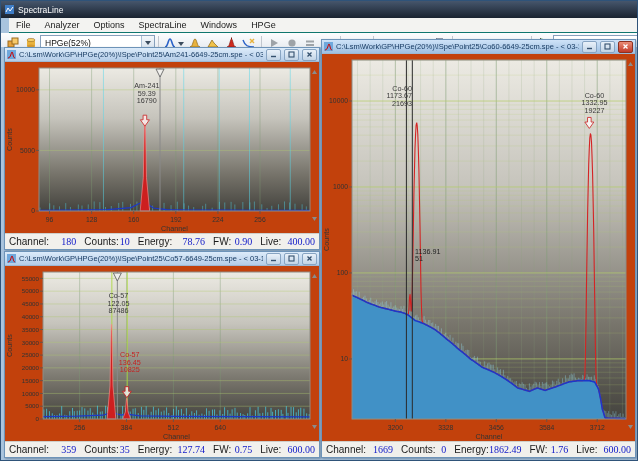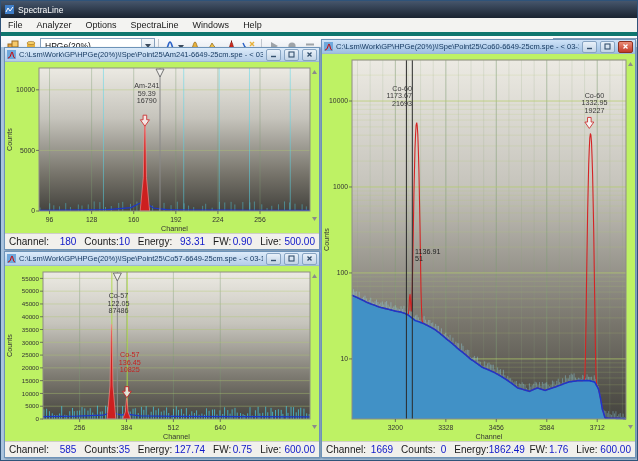--- a/index.html
+++ b/index.html
@@ -2,22 +2,22 @@
 <html><head>
 <meta charset="utf-8">
 <style>
   html,body{margin:0;padding:0;background:#8fa8c0;}
   #app{position:relative;width:638px;height:461px;overflow:hidden;
        font-family:"Liberation Sans",sans-serif;background:#a9c4de;
        border:1px solid #2f5379;box-sizing:border-box;}
   
   .titlebar{height:17px;background:linear-gradient(#46566c,#1a2330);color:#fff;
             font-size:8.5px;display:flex;align-items:center;padding:0 4px;gap:4px;}
-  .menubar{height:14px;background:#f3f3f1;border-bottom:4px solid #0f766e;
-           display:flex;align-items:center;font-size:9px;color:#1a1a1a;}
+  .menubar{height:14px;background:#f3f3f1;border-bottom:1px solid #0f766e;
+           display:flex;align-items:center;font-size:9px;color:#1a1a1a;margin-left:8px;}
   .menubar span{padding:0 7px;cursor:default;}
   .toolbar{height:19px;background:linear-gradient(#fcfdfe,#e3e7ed);
            border-bottom:1px solid #c6cbd3;display:flex;align-items:center;padding:0 3px;}
   .tbtn{width:18px;height:16px;display:flex;align-items:center;justify-content:center;border-radius:2px;flex:0 0 auto;}
   .sep{width:1px;height:14px;background:#c2c7cf;margin:0 3px;flex:0 0 auto;}
   .combo{height:14px;background:#fff;border:1px solid #87a0bc;display:flex;align-items:center;
          font-size:8.5px;color:#111;padding:0 13px 0 4px;position:relative;flex:0 0 auto;}
   .combo .caretbox{position:absolute;right:0;top:0;bottom:0;width:12px;
          background:linear-gradient(#f4f7fa,#d5e0ec);border-left:1px solid #a9bdd2;
          display:flex;align-items:center;justify-content:center;}
@@ -27,66 +27,66 @@
   .mdi{position:absolute;top:46px;left:0;right:0;bottom:0;background:#a9c4de;}
   .cwin{position:absolute;border:1px solid #6d93b8;background:#eceae6;
         display:flex;flex-direction:column;box-sizing:border-box;box-shadow:1px 1px 2px rgba(20,40,70,.35);}
   .ctitle{height:13px;flex:0 0 13px;background:linear-gradient(#dcebfa,#b4cde8);
           display:flex;align-items:center;padding:0 2px;gap:3px;border-bottom:1px solid #9db8d4;}
   .cwin.active .ctitle{background:linear-gradient(#cfe3f8,#9fc0e2);}
   .ctext{flex:1;font-size:7.5px;color:#12365e;white-space:nowrap;overflow:hidden;}
   .wbtn{width:13px;height:10px;flex:0 0 13px;border:1px solid #87a4c2;border-radius:2px;
         background:linear-gradient(#e9f1f9,#c2d4e6);display:flex;align-items:center;justify-content:center;}
   .wbtn.close-active{background:linear-gradient(#ea8d77,#c23a28);border-color:#8d3020;}
-  .chart{flex:1;position:relative;background:#bef264;}
+  .chart{flex:1;position:relative;background:#c2410c;}
   .chart svg{position:absolute;left:0;top:0;}
   .cstatus{height:15px;flex:0 0 15px;background:#f1f0ec;border-top:1px solid #cfcec9;
            display:grid;grid-template-columns:24% 17% 24% 15% 20%;align-items:center;font-size:10px;}
   .sgrp{display:flex;justify-content:space-between;padding:0 4px;white-space:nowrap;overflow:hidden;}
   .slabel{color:#1a1a1a;}
-  .sval{color:#0f18c8;}
+  .sval{color:#0f18c8;font-family:Liberation Serif, serif;}
 </style>
 </head>
 <body>
 
 <div id="app">
 
   <div class="titlebar">
     <svg width="9" height="9">
       <rect x="0" y="0" width="9" height="9" fill="#3f7ec8"></rect>
       <polyline points="1,7 3,3 5,6 8,2" fill="none" stroke="#fff" stroke-width="1"></polyline>
     </svg>
     <span>SpectraLine</span>
   </div>
 
   <div class="menubar">
     <span>File</span>
     <span>Analyzer</span>
     <span>Options</span>
     <span>SpectraLine</span>
     <span>Windows</span>
-    <span>Help</span>
+    <span>HPGe</span>
   </div>
 
   <div class="toolbar">
     <div class="tbtn">
       <svg width="12" height="12">
           <rect x="1" y="4" width="6" height="6" fill="#e8a33d" stroke="#9a6a1e"></rect>
           <rect x="5" y="1" width="6" height="6" fill="#f6c96a" stroke="#9a6a1e"></rect>
         </svg>
     </div>
     <div class="tbtn">
       <svg width="12" height="12">
           <rect x="2" y="3" width="8" height="6" fill="#e8b23d"></rect>
           <ellipse cx="6" cy="3" rx="4" ry="1.6" fill="#f6d06a" stroke="#9a6a1e" stroke-width="0.6"></ellipse>
           <ellipse cx="6" cy="9" rx="4" ry="1.6" fill="#d79a2e"></ellipse>
         </svg>
     </div>
     <div class="combo" style="width:96px">
-      <span>HPGe(20%)</span>
+      <span>HPGe(52%)</span>
       <span class="caretbox">
           <span class="caret"></span>
         </span>
     </div>
     <div class="sep"></div>
     <div class="tbtn" style="width:24px">
       <svg width="20" height="12">
           <path d="M1 10 C4 10 4 2 6 2 C8 2 8 10 11 10" fill="none" stroke="#2b62c8" stroke-width="1.6"></path>
           <path d="M14 5 l3 4 l3 -4 z" fill="#3c4c5e"></path>
         </svg>
@@ -340,29 +340,29 @@
         <span class="sgrp">
             <span class="slabel">Channel:</span>
             <span class="sval">180</span>
           </span>
         <span class="sgrp">
             <span class="slabel">Counts:</span>
             <span class="sval">10</span>
           </span>
         <span class="sgrp">
             <span class="slabel">Energy:</span>
-            <span class="sval">93.31</span>
+            <span class="sval">78.76</span>
           </span>
         <span class="sgrp">
             <span class="slabel">FW:</span>
             <span class="sval">0.90</span>
           </span>
         <span class="sgrp">
             <span class="slabel">Live:</span>
-            <span class="sval">500.00</span>
+            <span class="sval">400.00</span>
           </span>
       </div>
     </div>
 
     <div class="cwin" id="win-b" style="left:3px;top:204px;width:316px;height:207px">
       <div class="ctitle">
         <svg width="9" height="9">
             <rect width="9" height="9" fill="#6fa8dc"></rect>
             <path d="M1 8 C4 8 4 2 5 2 C6 2 6 8 8 8" fill="none" stroke="#c00" stroke-width="1"></path>
           </svg>
@@ -559,21 +559,21 @@
             <text x="34" y="14.591304347826082" text-anchor="end" font-size="6.2" fill="#333">55000</text>
             <text x="171.5" y="173" text-anchor="middle" font-size="7.2" fill="#333">Channel</text>
             <text x="7" y="79.5" text-anchor="middle" font-size="7.2" fill="#333" transform="rotate(-90 7 79.5)">Counts</text>
             <polygon points="307,12 312,12 309.5,8" fill="#8b8b8b"></polygon>
             <polygon points="307,159 312,159 309.5,163" fill="#8b8b8b"></polygon>
           </svg>
         </div>
       <div class="cstatus">
         <span class="sgrp">
             <span class="slabel">Channel:</span>
-            <span class="sval">585</span>
+            <span class="sval">359</span>
           </span>
         <span class="sgrp">
             <span class="slabel">Counts:</span>
             <span class="sval">35</span>
           </span>
         <span class="sgrp">
             <span class="slabel">Energy:</span>
             <span class="sval">127.74</span>
           </span>
         <span class="sgrp">

